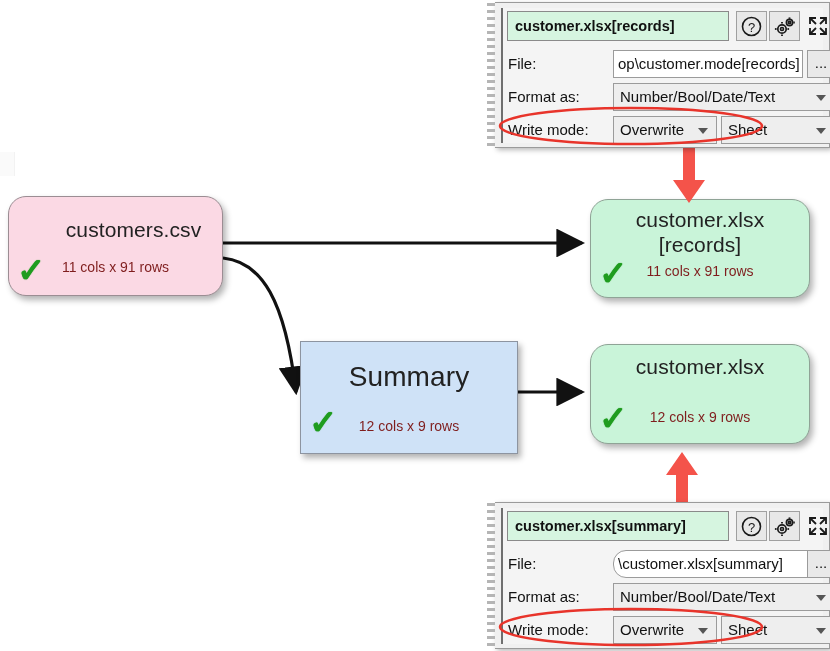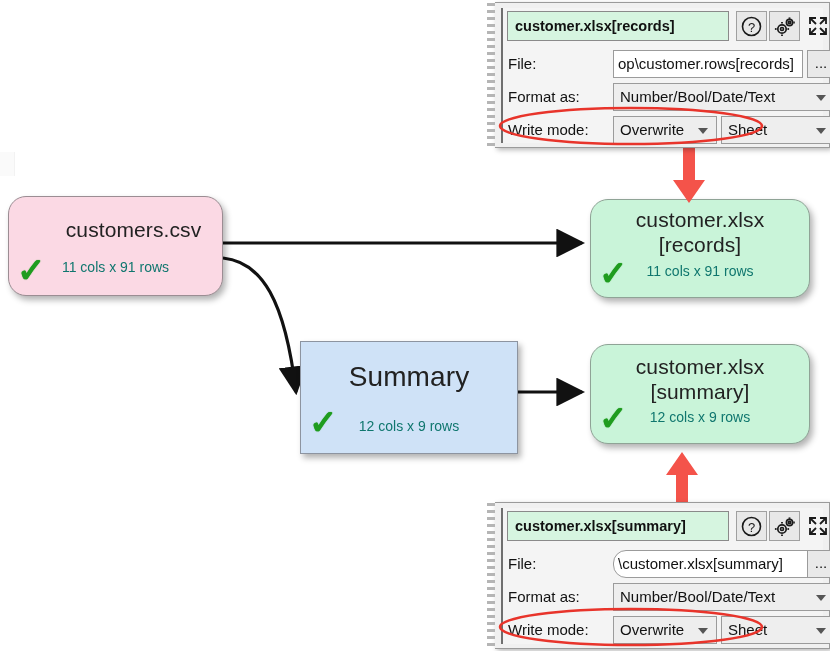--- a/index.html
+++ b/index.html
@@ -49,21 +49,21 @@
     text-align: center;
     color: #222222;
     font-size: 21px;
     line-height: 25px;
     letter-spacing: .1px;
   }
   .node .sub {
     position: absolute;
     left: 0; right: 0;
     text-align: center;
-    color: #0f766e;
+    color: #7f1d1d;
     font-size: 14px;
   }
   .node .tick {
     position: absolute;
     color: #1f9c1f;
     font-size: 34px;
     line-height: 34px;
     font-weight: bold;
     text-shadow: 0 0 1px #1f9c1f;
   }
@@ -286,21 +286,20 @@
       <div>customer.xlsx</div>
       <div>[records]</div>
     </div>
     <div class="sub">11 cols x 91 rows</div>
   </div>
 
   <div class="node" id="node-xlsx-summary">
     <span class="tick">✓</span>
     <div class="title">
       <div>customer.xlsx</div>
-      <div>[summary]</div>
     </div>
     <div class="sub">12 cols x 9 rows</div>
   </div>
 
   <svg class="red-arrow" id="arrow-to-records" width="34" height="56" viewBox="0 0 34 56" xmlns="http://www.w3.org/2000/svg">
     <path d="M11,0 L23,0 L23,32 L33,32 L17,55 L1,32 L11,32 Z" fill="#f4534a"></path>
   </svg>
 
   <svg class="red-arrow" id="arrow-to-summary" width="34" height="56" viewBox="0 0 34 56" xmlns="http://www.w3.org/2000/svg">
     <path d="M17,0 L33,23 L23,23 L23,55 L11,55 L11,23 L1,23 Z" fill="#f4534a"></path>
@@ -353,21 +352,21 @@
             <path d="M13,19 L19,19 L19,13"></path>
               <path d="M19,19 L13,13"></path>
           </g>
         </svg>
       </div>
     </div>
 
     <div class="row" style="top:41px;">
       <span class="row-label">File:</span>
       <div class="field" style="left:106px; width:190px;">
-        <span>op\customer.rows[records]</span>
+        <span>op\customer.mode[records]</span>
       </div>
       <div class="btn-dots" style="left:300px;">...</div>
     </div>
 
     <div class="row" style="top:74px;">
       <span class="row-label">Format as:</span>
       <div class="combo" style="left:106px; width:222px;">
         <span>Number/Bool/Date/Text</span>
         <span class="caret"></span>
       </div>

